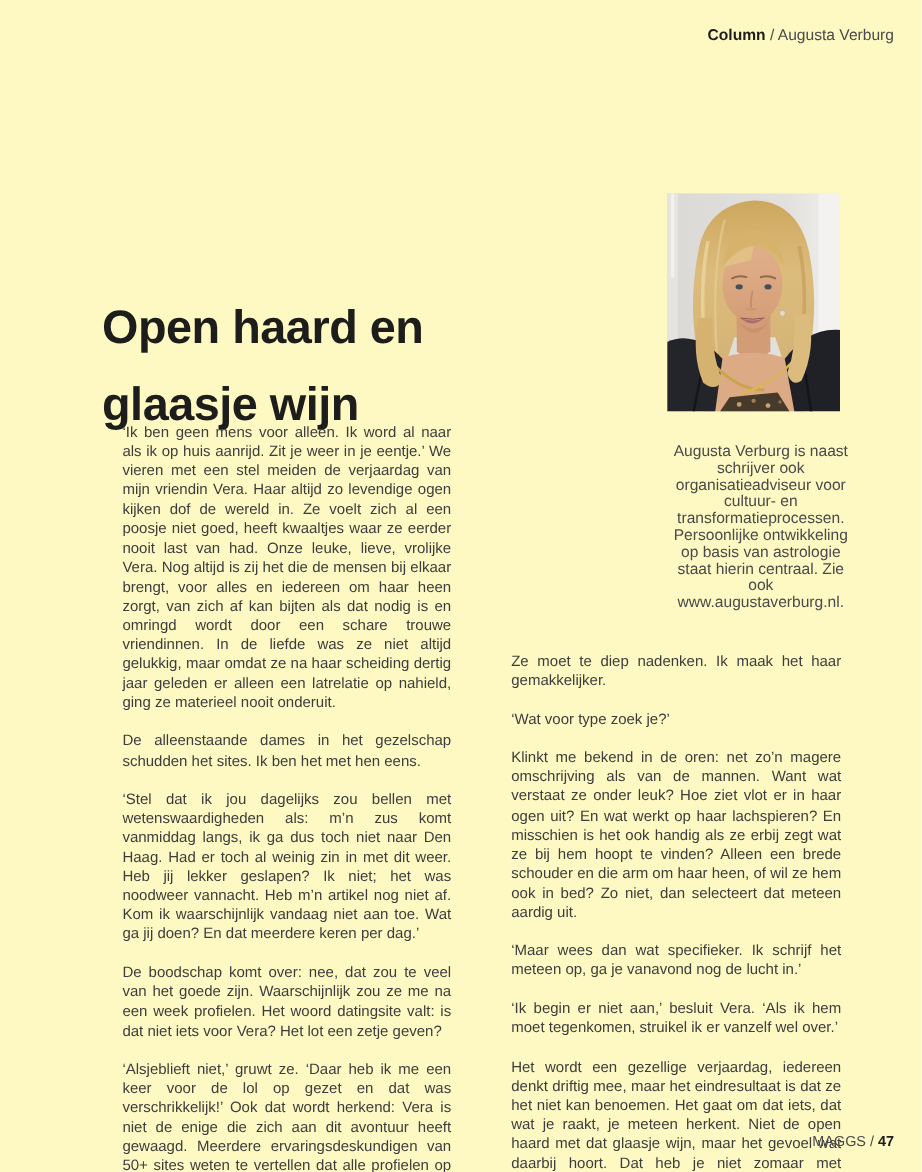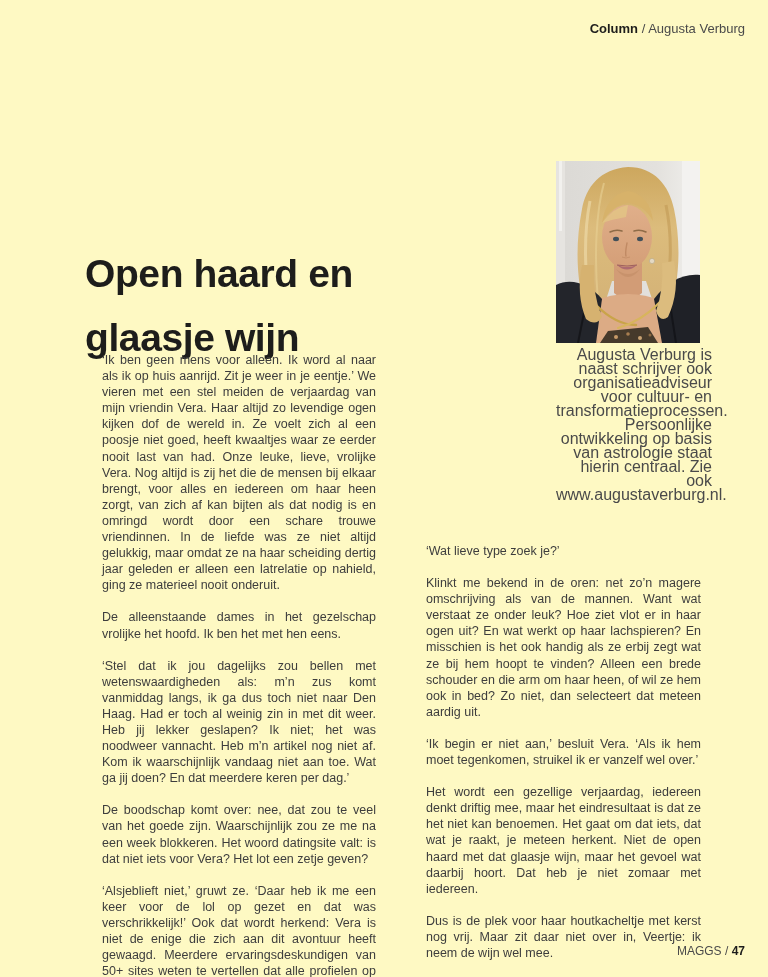--- a/index.html
+++ b/index.html
@@ -46,25 +46,25 @@
     position: absolute;
     left: 556px;
     top: 161px;
     width: 144px;
     height: 182px;
     display: block;
   }
   .photo-caption {
     position: absolute;
     left: 556px;
-    top: 348px;
+    top: 369px;
     width: 156px;
-    font-size: 16px;
+    font-size: 13px;
     line-height: 14px;
-    text-align: right;
+    text-align: center;
     color: #4a4a4a;
   }
   .page-footer {
     position: absolute;
     top: 944px;
     right: 23px;
     font-size: 12px;
     color: #4a4a4a;
     white-space: pre;
   }
@@ -147,29 +147,31 @@
       <path d="M26,104 Q20,134 30,158 Q40,166 46,156 Q36,132 38,104 Z" fill="#d6b270"></path>
       <path d="M118,100 Q124,130 112,156 Q104,162 100,150 Q108,128 106,102 Z" fill="#dcbc7e"></path>
     </g>
     <circle cx="96" cy="100" r="2.6" fill="#e4d9c4" stroke="#b6a788" stroke-width="0.6"></circle>
   </svg>
 
   <div class="photo-caption">Augusta Verburg is naast schrijver ook organisatieadviseur voor cultuur- en transformatieprocessen. Persoonlijke ontwikkeling op basis van astrologie staat hierin centraal. Zie ook www.augustaverburg.nl.</div>
 
   <div class="text-col col-left">
     <p>‘Ik ben geen mens voor alleen. Ik word al naar als ik op huis aanrijd. Zit je weer in je eentje.’ We vieren met een stel meiden de verjaardag van mijn vriendin Vera. Haar altijd zo levendige ogen kijken dof de wereld in. Ze voelt zich al een poosje niet goed, heeft kwaaltjes waar ze eerder nooit last van had. Onze leuke, lieve, vrolijke Vera. Nog altijd is zij het die de mensen bij elkaar brengt, voor alles en iedereen om haar heen zorgt, van zich af kan bijten als dat nodig is en omringd wordt door een schare trouwe vriendinnen. In de liefde was ze niet altijd gelukkig, maar omdat ze na haar scheiding dertig jaar geleden er alleen een latrelatie op nahield, ging ze materieel nooit onderuit.</p>
-    <p>De alleenstaande dames in het gezelschap vrolijke het hoofd. Ik ben het met hen eens.</p>
+    <p>De alleenstaande dames in het gezelschap schudden het sites. Ik ben het met hen eens.</p>
     <p>‘Stel dat ik jou dagelijks zou bellen met wetenswaardigheden als: m’n zus komt vanmiddag langs, ik ga dus toch niet naar Den Haag. Had er toch al weinig zin in met dit weer. Heb jij lekker geslapen? Ik niet; het was noodweer vannacht. Heb m’n artikel nog niet af. Kom ik waarschijnlijk vandaag niet aan toe. Wat ga jij doen? En dat meerdere keren per dag.’</p>
-    <p>De boodschap komt over: nee, dat zou te veel van het goede zijn. Waarschijnlijk zou ze me na een week blokkeren. Het woord datingsite valt: is dat niet iets voor Vera? Het lot een zetje geven?</p>
+    <p>De boodschap komt over: nee, dat zou te veel van het goede zijn. Waarschijnlijk zou ze me na een week profielen. Het woord datingsite valt: is dat niet iets voor Vera? Het lot een zetje geven?</p>
     <p>‘Alsjeblieft niet,’ gruwt ze. ‘Daar heb ik me een keer voor de lol op gezet en dat was verschrikkelijk!’ Ook dat wordt herkend: Vera is niet de enige die zich aan dit avontuur heeft gewaagd. Meerdere ervaringsdeskundigen van 50+ sites weten te vertellen dat alle profielen op elkaar lijken: de mannen claimen in het bezit te zijn van humor, kunnen goed luisteren, zijn empathisch, cultuursnuivers, doen aan stedentrips, en zoeken een slanke, jeugdige, vitale vrouw die van knuffelen houdt en waarmee ze graag een glaasje wijn drinken bij de open haard. Op zich niets mis mee, ware het niet dat velen bij dat wensenpakket selfies hebben geplaatst waarbij ze omlaag kijken alsof ze een appje lezen. Niet direct een uitnodigend beeld.</p>
   </div>
 
   <div class="text-col col-right">
-    <p>‘Wat lieve type zoek je?’</p>
+    <p>Ze moet te diep nadenken. Ik maak het haar gemakkelijker.</p>
+    <p>‘Wat voor type zoek je?’</p>
     <p>Klinkt me bekend in de oren: net zo’n magere omschrijving als van de mannen. Want wat verstaat ze onder leuk? Hoe ziet vlot er in haar ogen uit? En wat werkt op haar lachspieren? En misschien is het ook handig als ze erbij zegt wat ze bij hem hoopt te vinden? Alleen een brede schouder en die arm om haar heen, of wil ze hem ook in bed? Zo niet, dan selecteert dat meteen aardig uit.</p>
+    <p>‘Maar wees dan wat specifieker. Ik schrijf het meteen op, ga je vanavond nog de lucht in.’</p>
     <p>‘Ik begin er niet aan,’ besluit Vera. ‘Als ik hem moet tegenkomen, struikel ik er vanzelf wel over.’</p>
     <p>Het wordt een gezellige verjaardag, iedereen denkt driftig mee, maar het eindresultaat is dat ze het niet kan benoemen. Het gaat om dat iets, dat wat je raakt, je meteen herkent. Niet de open haard met dat glaasje wijn, maar het gevoel wat daarbij hoort. Dat heb je niet zomaar met iedereen.</p>
     <p>Dus is de plek voor haar houtkacheltje met kerst nog vrij. Maar zit daar niet over in, Veertje: ik neem de wijn wel mee.</p>
   </div>
 
   <div class="page-footer"><span>MAGGS</span><span> / </span><span class="strong">47</span></div>
 
 </div>
 
 </body></html>

